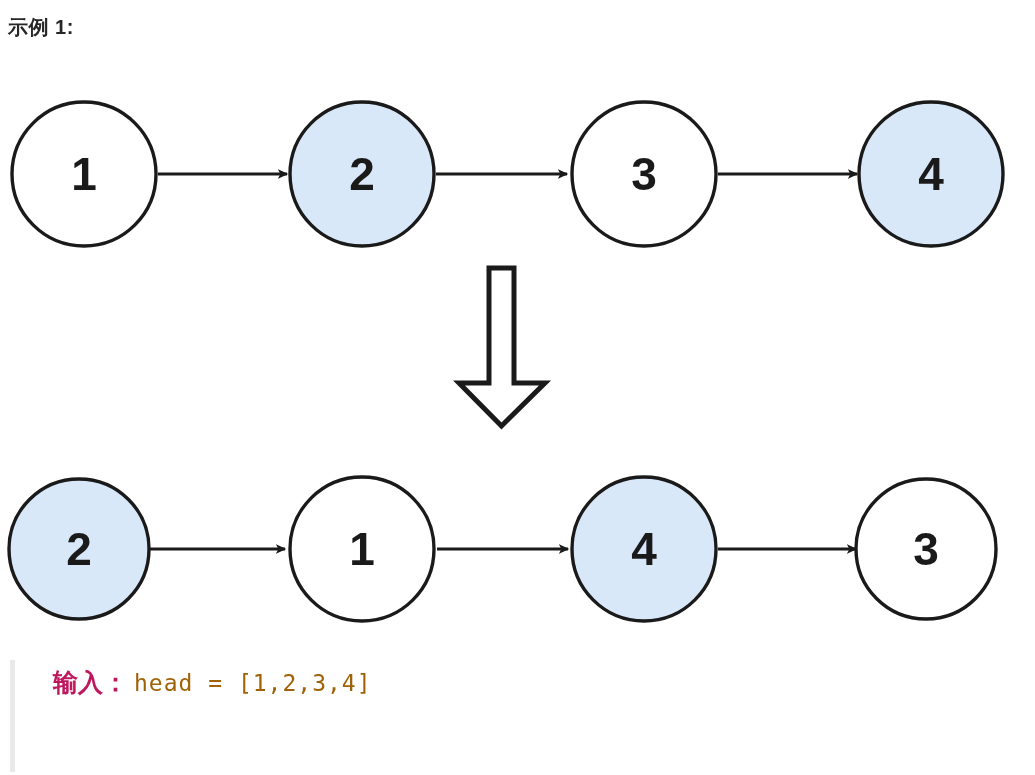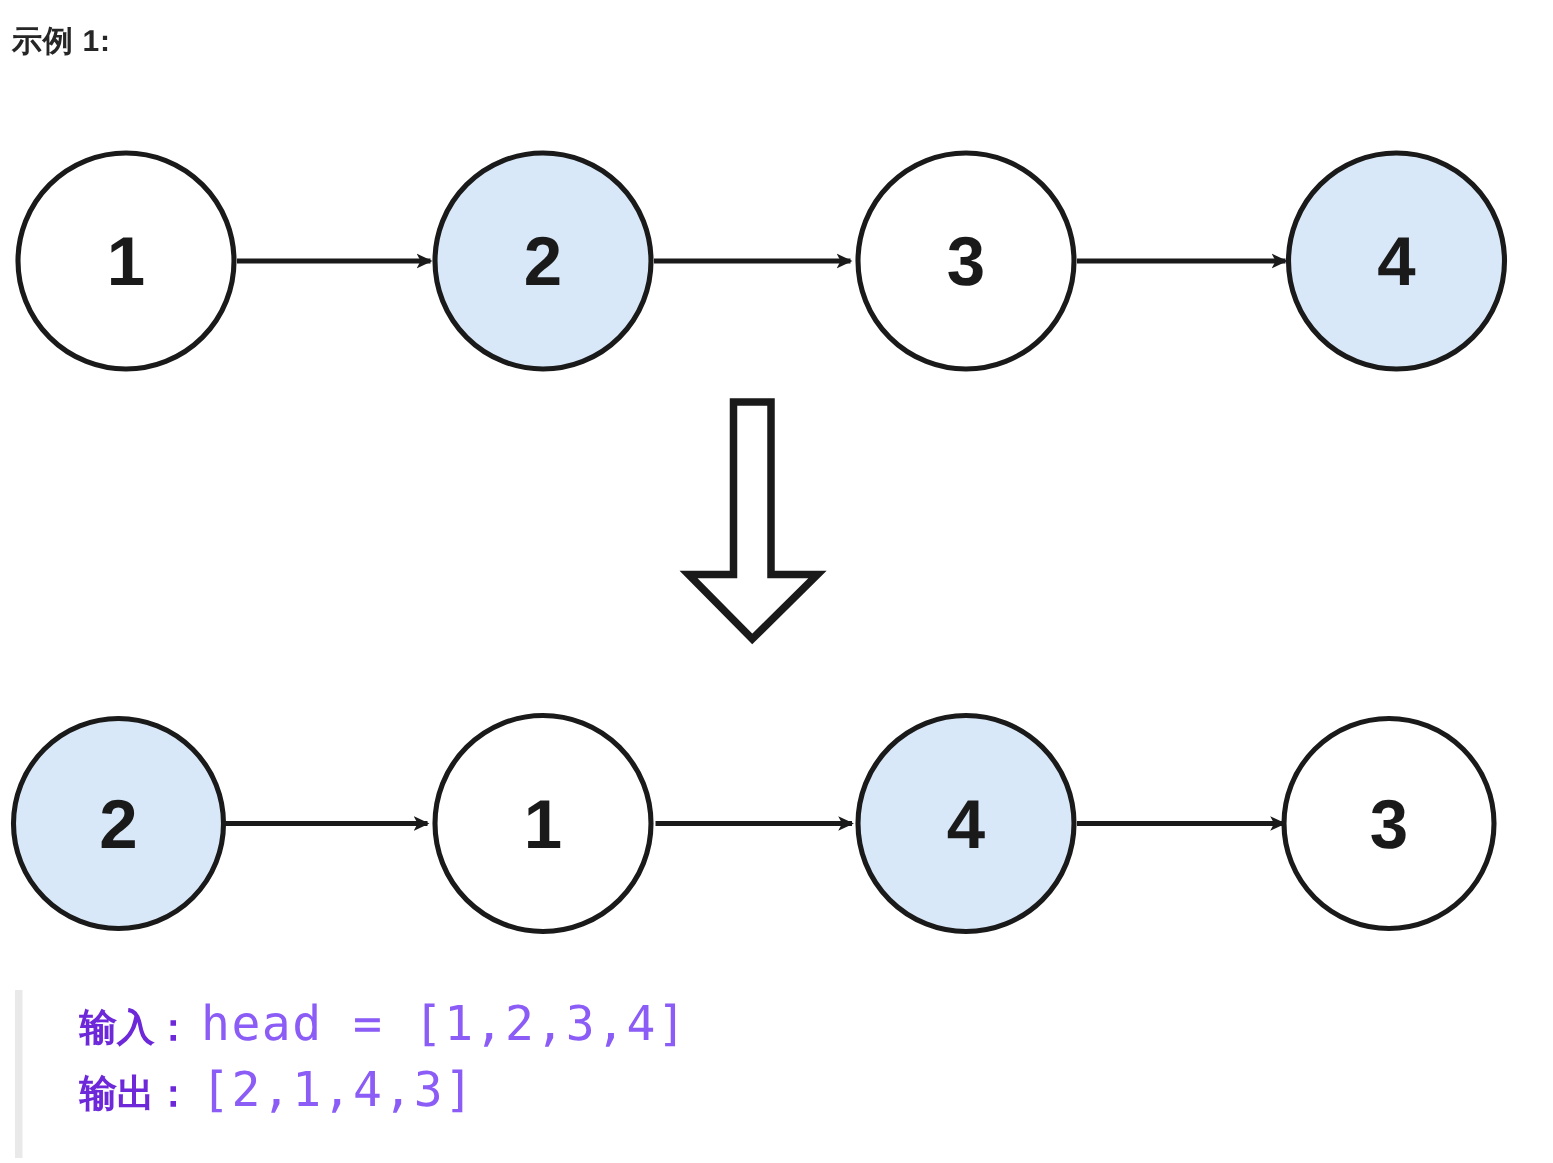--- a/index.html
+++ b/index.html
@@ -53,28 +53,28 @@
   .io-line {
     height: 44px;
     line-height: 44px;
     white-space: nowrap;
     font-size: 0;
   }
   .io-label {
     font-family: "Liberation Sans", "DejaVu Sans", sans-serif;
     font-size: 25px;
     font-weight: bold;
-    color: #6d28d9;
+    color: #be185d;
     letter-spacing: 0px;
     vertical-align: baseline;
   }
   .io-value {
     font-family: "DejaVu Sans Mono", "Liberation Mono", monospace;
-    font-size: 32px;
-    color: #8b5cf6;
+    font-size: 23px;
+    color: #a16207;
     letter-spacing: 1px;
     vertical-align: baseline;
     padding-left: 6px;
   }
 </style>
 </head>
 <body>
 
 <div id="example-heading">示例 1:</div>
 
@@ -140,16 +140,13 @@
       <circle cx="926" cy="549" r="70" fill="#ffffff" stroke="#1a1a1a" stroke-width="3.4"></circle>
       <text x="926" y="549" text-anchor="middle" dominant-baseline="central" font-family="Liberation Sans, DejaVu Sans, sans-serif" font-size="46" font-weight="bold" fill="#1a1a1a">3</text>
     </g>
   </g>
 </svg>
 
 <div id="io-block">
   <div class="io-line">
     <span class="io-label">输入：</span><span class="io-value">head = [1,2,3,4]</span>
   </div>
-  <div class="io-line">
-    <span class="io-label">输出：</span><span class="io-value">[2,1,4,3]</span>
-  </div>
 </div>
 
 </body></html>

